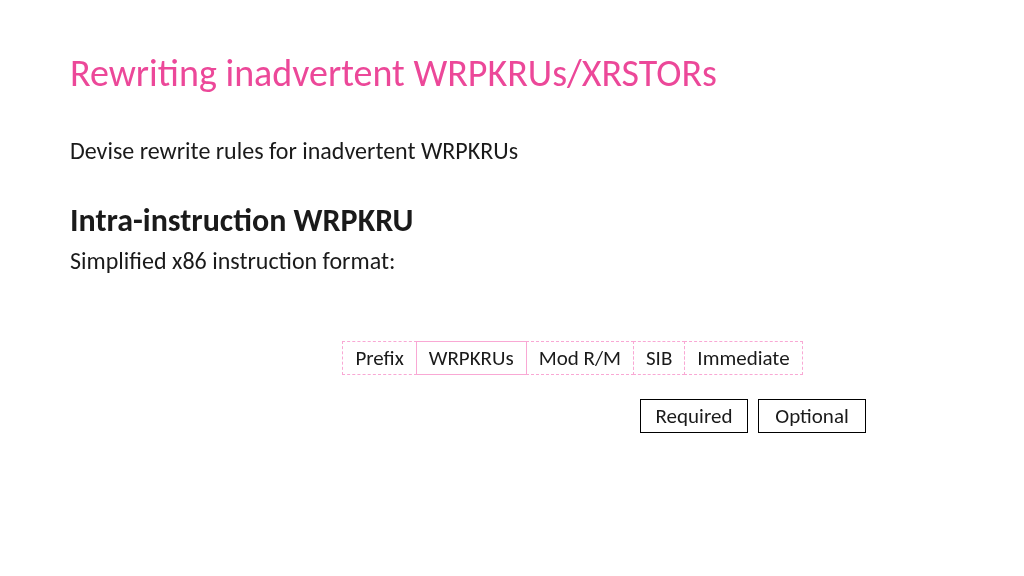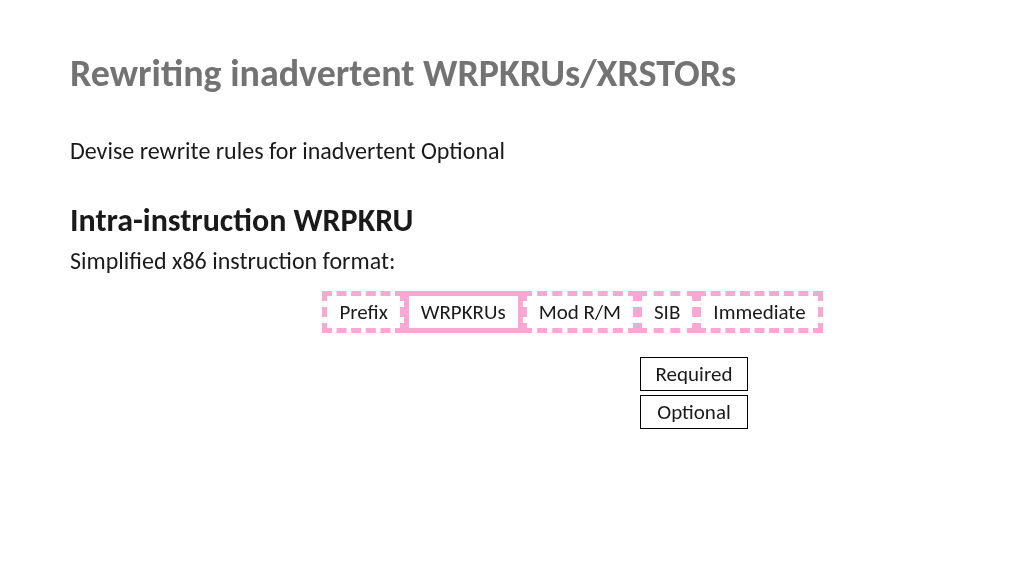--- a/index.html
+++ b/index.html
@@ -11,79 +11,80 @@
       width: 1024px;
       height: 576px;
       background: #ffffff;
       font-family: Calibri, "Segoe UI", Arial, sans-serif;
       color: #1a1a1a;
       padding: 50px 70px;
       overflow: hidden;
     }
     .title {
       font-size: 38px;
-      font-weight: 700;
-      color: #737373;
+      font-weight: 400;
+      color: #ec4899;
       margin-bottom: 40px;
     }
     .body-text {
       font-size: 24px;
       font-weight: 400;
       margin-bottom: 36px;
     }
     .section-heading {
       font-size: 32px;
       font-weight: 700;
       margin-bottom: 6px;
     }
     .sub-text {
       font-size: 24px;
       font-weight: 400;
-      margin-bottom: 16px;
+      margin-bottom: 34px;
     }
     .format-row {
       display: flex;
       justify-content: center;
       margin-bottom: 24px;
       padding-left: 120px;
     }
     .field {
-      border: 5px solid #f9a8d4;
+      border: 1px solid #f9a8d4;
       padding: 3px 12px;
       font-size: 21px;
       text-align: center;
       margin-right: -1px;
+      margin-top: 32px;
     }
     .dashed {
       border-style: dashed;
     }
     .solid {
       border-style: solid;
     }
     .legend-container {
       display: flex;
-      flex-direction: column;
-      gap: 4px;
-      align-items: flex-start;
+      flex-direction: row;
+      gap: 10px;
+      align-items: flex-end;
       margin-left: 570px;
     }
     .legend-item {
       border: 1px solid #000;
       padding: 3px 14px;
       font-size: 21px;
       text-align: center;
       min-width: 108px;
     }
   </style>
 </head>
 <body>
 
 <h1 class="title">Rewriting inadvertent WRPKRUs/XRSTORs</h1>
 
-<p class="body-text">Devise rewrite rules for inadvertent Optional</p>
+<p class="body-text">Devise rewrite rules for inadvertent WRPKRUs</p>
 
 <p class="section-heading">Intra-instruction WRPKRU</p>
 
 <p class="sub-text">Simplified x86 instruction format:</p>
 
 <div class="format-row">
   <div class="field dashed">Prefix</div>
   <div class="field solid">WRPKRUs</div>
   <div class="field dashed">Mod R/M</div>
   <div class="field dashed">SIB</div>

